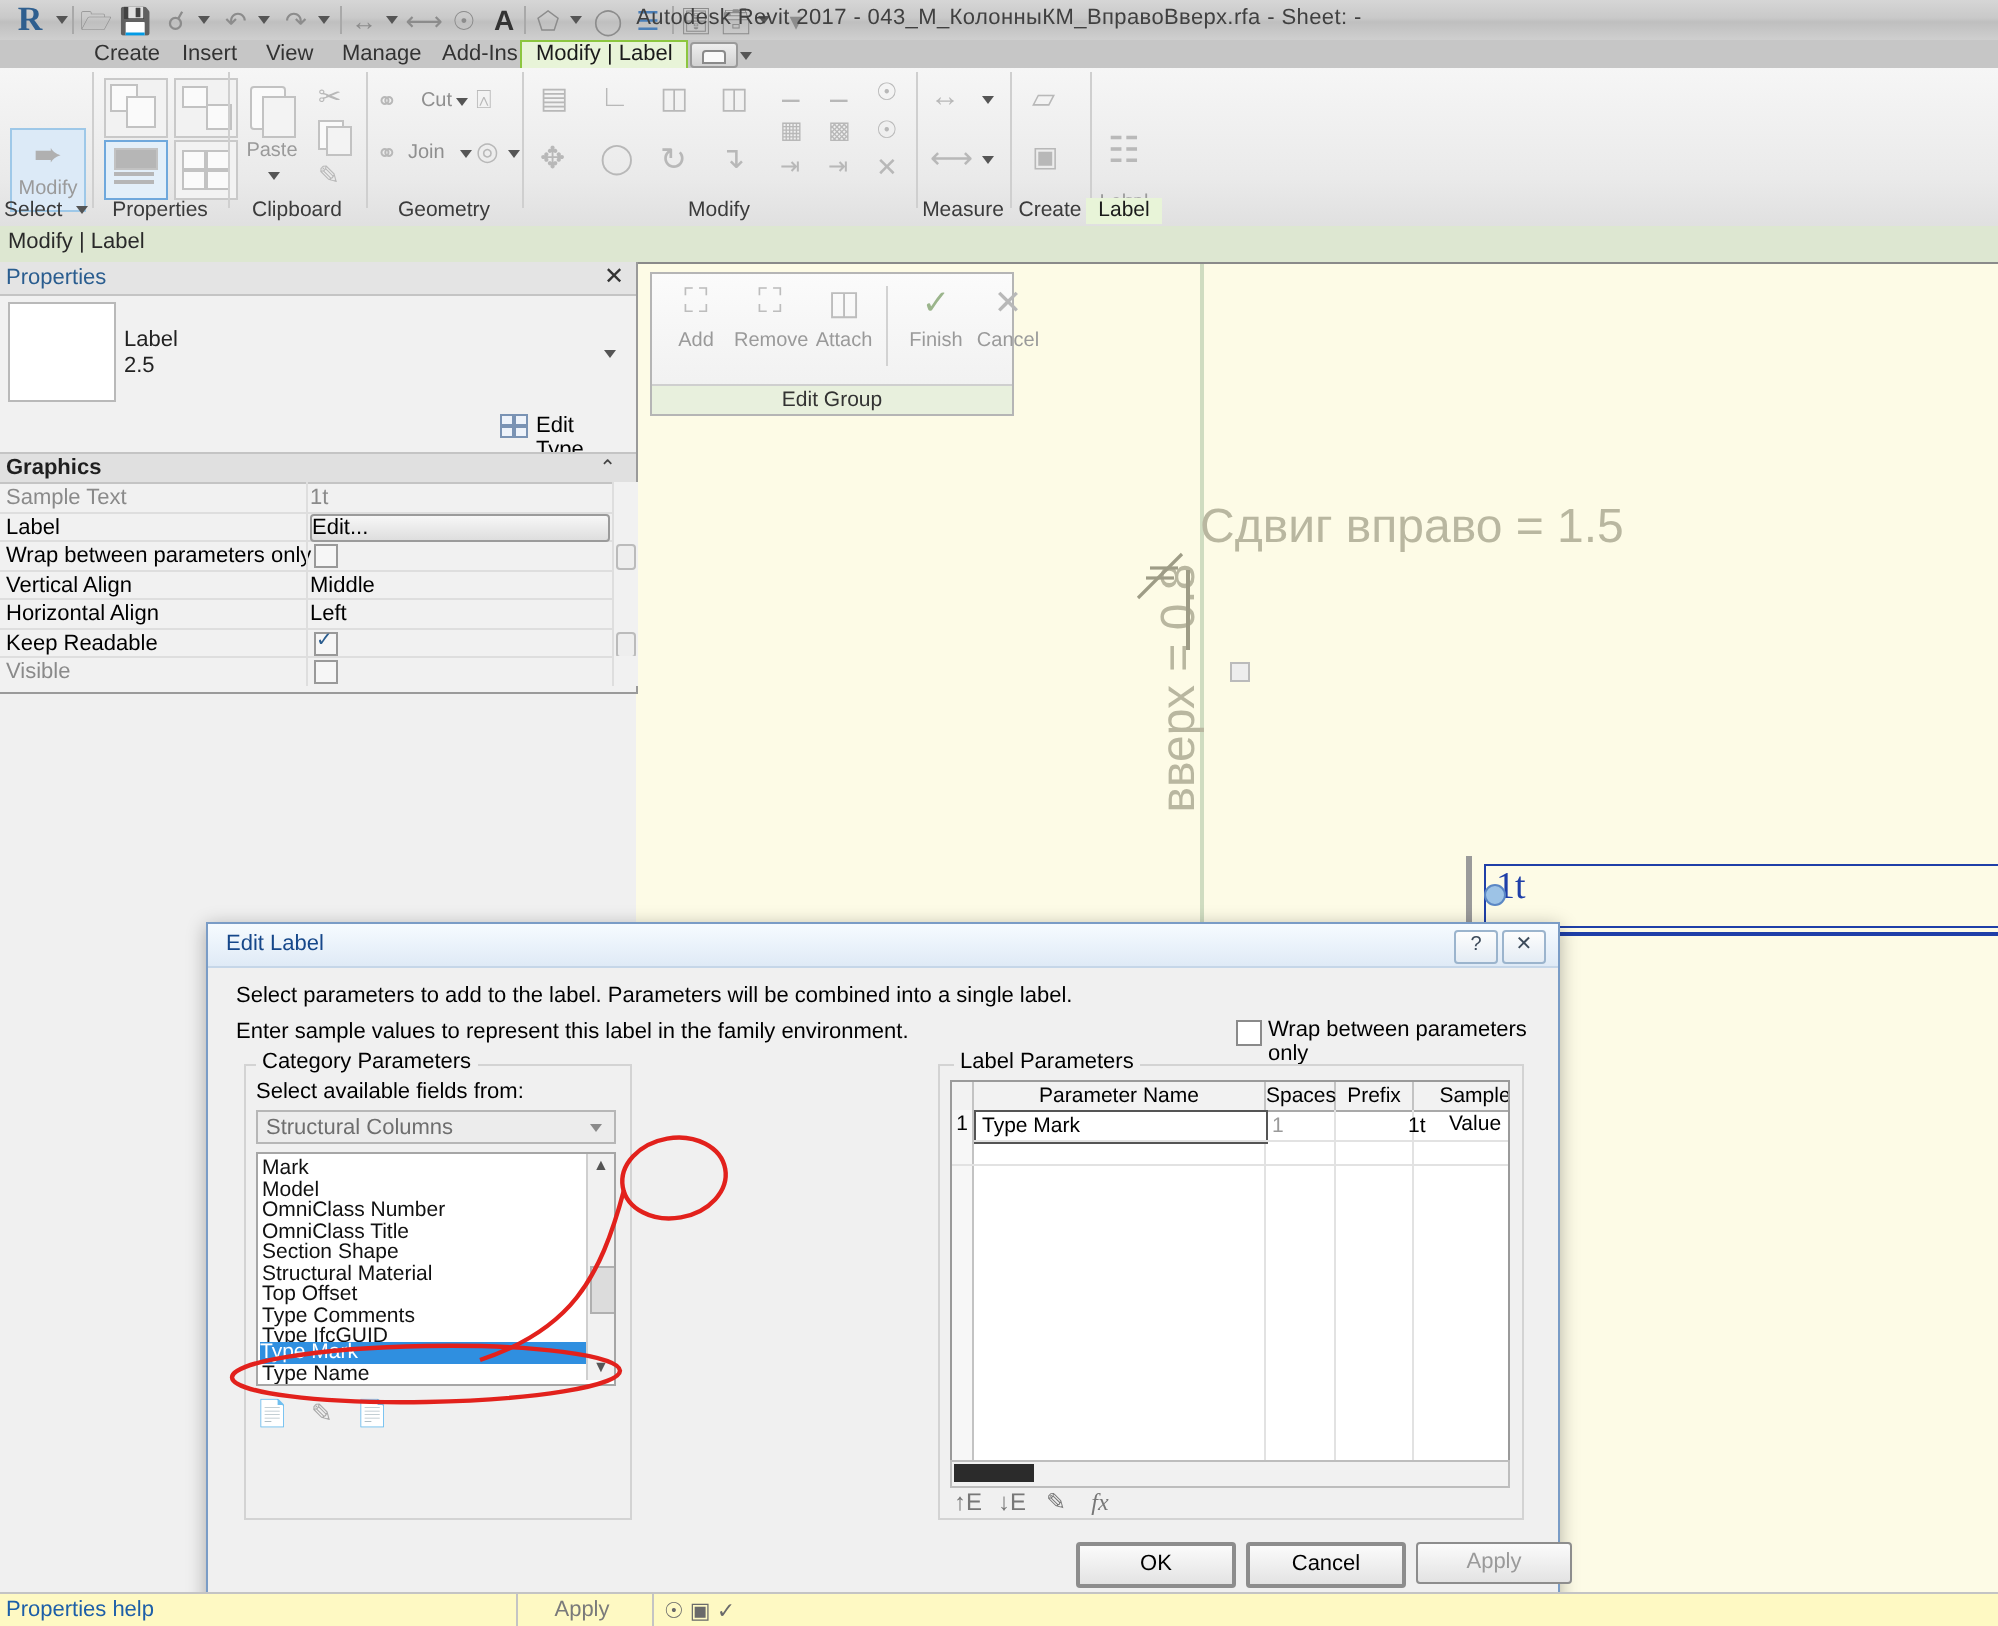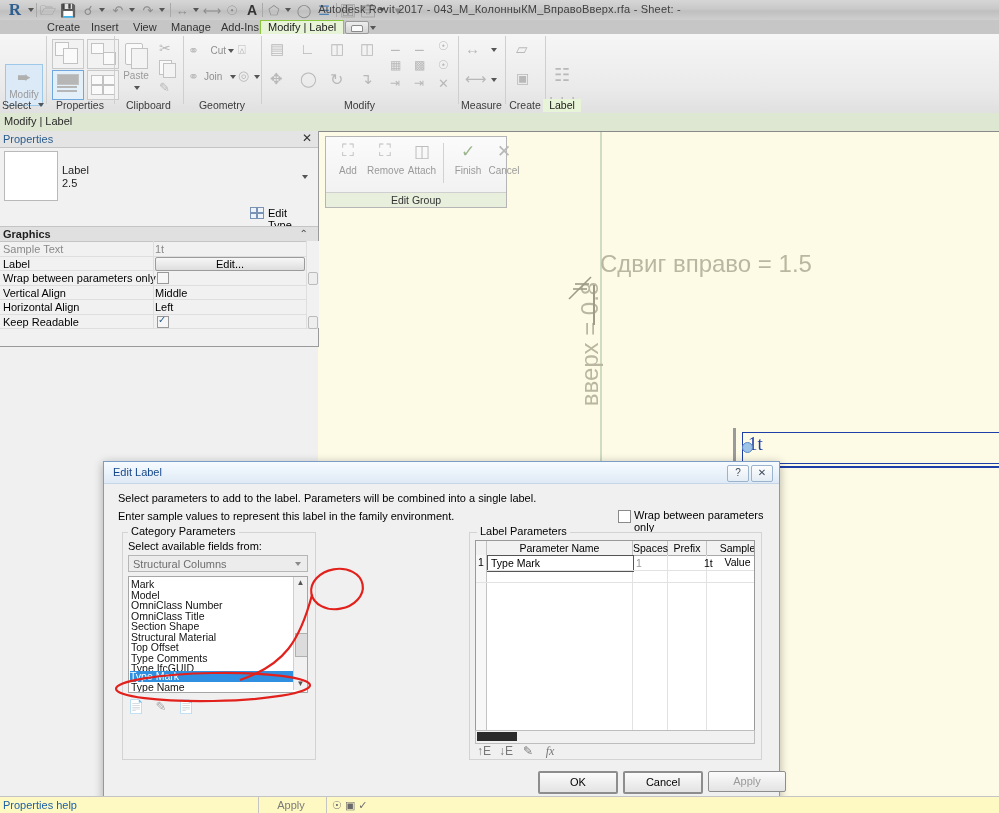--- a/index.html
+++ b/index.html
@@ -141,21 +141,21 @@
   .pscroll{left:306px;top:0;width:12px;height:14.5px;background:#f1f1f1;border-left:1px solid #dedede;}
   .pchk{
     left:157px;top:2px;width:10px;height:10px;border:1px solid #999;background:#f6f6f6;
   }
   .pchk.on::after{
     content:"\2713";position:absolute;left:0px;top:-3px;font-size:10px;color:#2a5d8f;
   }
   #edit-btn{
     left:155px;top:1px;width:148px;height:12px;
     background:linear-gradient(to bottom,#f7f7f7,#dedede);border:1px solid #9b9b9b;border-radius:2px;
-    font-size:11px;text-align:center;line-height:12px;
+    font-size:11px;line-height:12px;
   }
   .sbar-grip{
     left:308px;width:8px;height:11px;top:2px;background:#eee;border:1px solid #bbb;border-radius:2px;
   }
 
   
   #canvas{left:318px;top:131px;width:681px;height:665px;background:#fdfbe6;}
   #canvas-topline{left:318px;top:131px;width:681px;height:1px;background:#8a8a8a;}
   #vline1{left:600px;top:132px;width:2px;height:663px;background:#cfdcc0;}
   #drag-text-right{left:600px;top:250px;font-size:24px;color:#b9b7a0;white-space:nowrap;}
@@ -570,20 +570,28 @@
 
   <div class="abs prow" style="top:182.5px">
     <div class="abs pname">Keep Readable</div>
     <div class="abs pcellsep"></div>
     <div class="abs pchk on"></div>
     <div class="abs pscroll">
       <div class="abs sbar-grip" style="left:1px"></div>
     </div>
   </div>
 
+  <div class="abs prow" style="top:197px;border-bottom:none">
+    <div class="abs pname dim">Visible</div>
+    <div class="abs pcellsep"></div>
+    <div class="abs pchk"></div>
+    <div class="abs pscroll">
+      <div class="abs" style="left:308px;top:3px;width:8px;height:8px;border:1px solid #bbb;background:#eee"></div>
+    </div>
+  </div>
 </div>
 
 <div class="abs" id="dlg">
   <div class="abs" id="dlg-title">
     <div class="abs" id="dlg-title-text">Edit Label</div>
     <div class="abs dlg-wbtn" id="dlg-help-btn">?</div>
     <div class="abs dlg-wbtn" id="dlg-close-btn">✕</div>
   </div>
 
   <div class="abs" id="dlg-line2">Enter sample values to represent this label in the family environment.</div>

